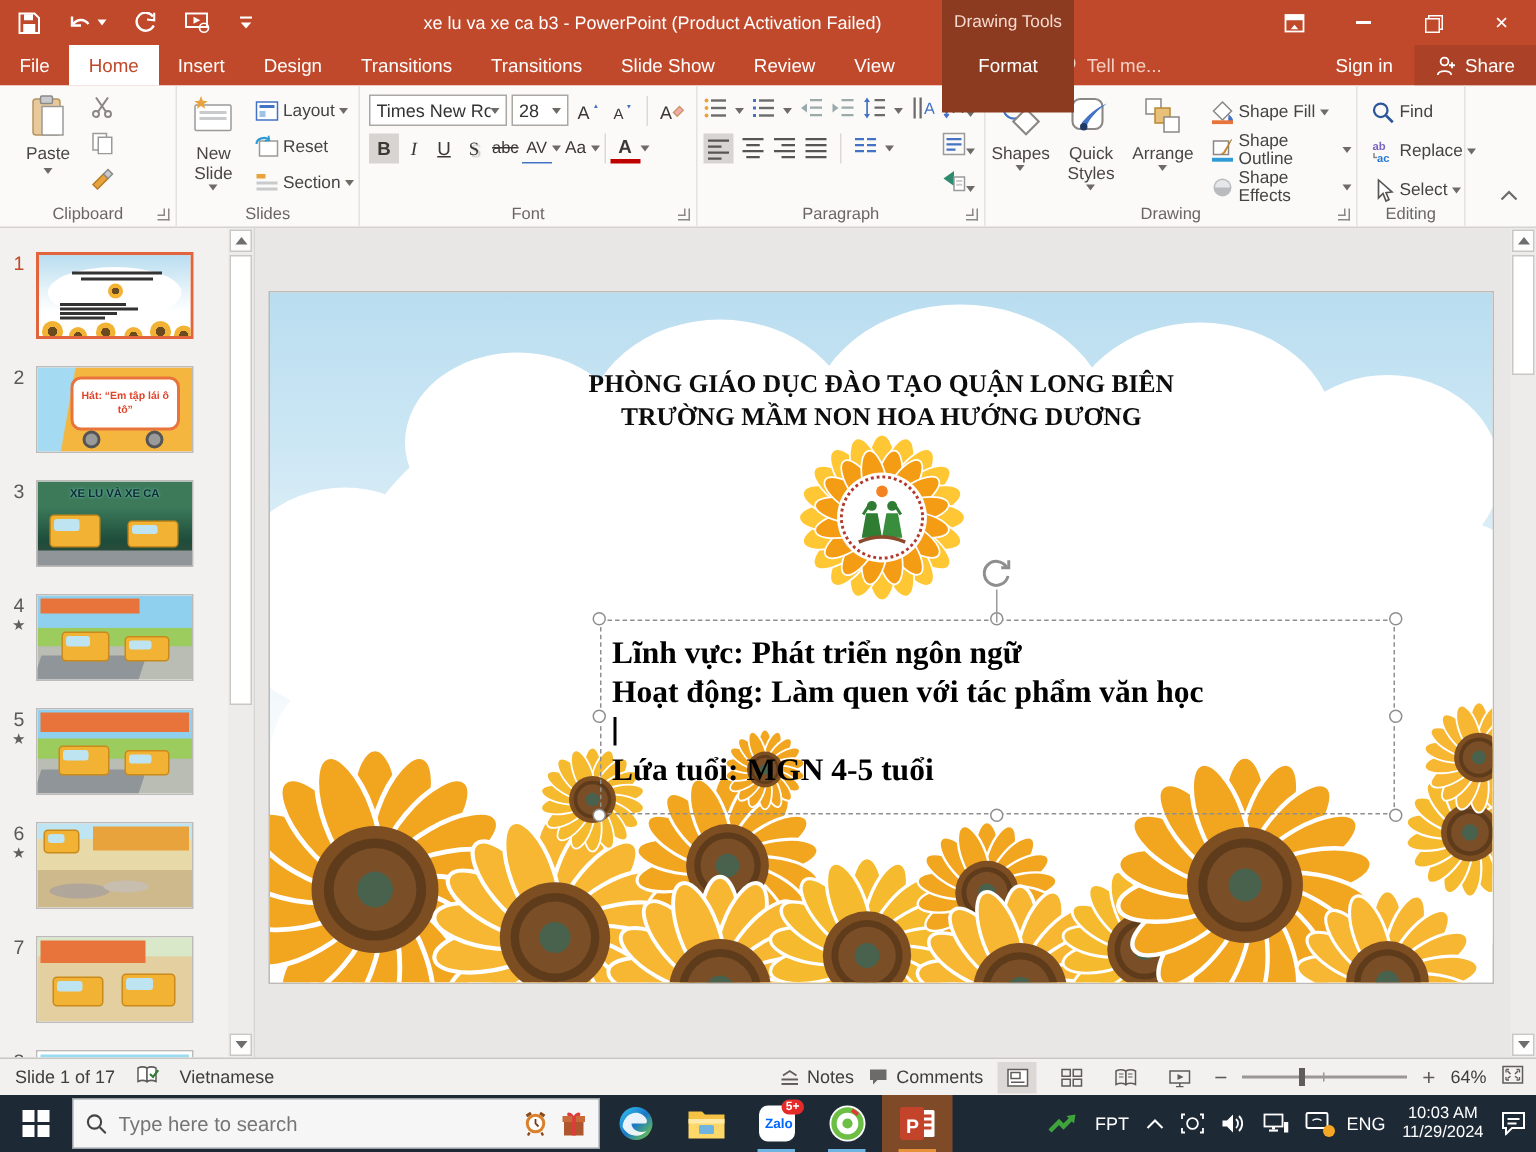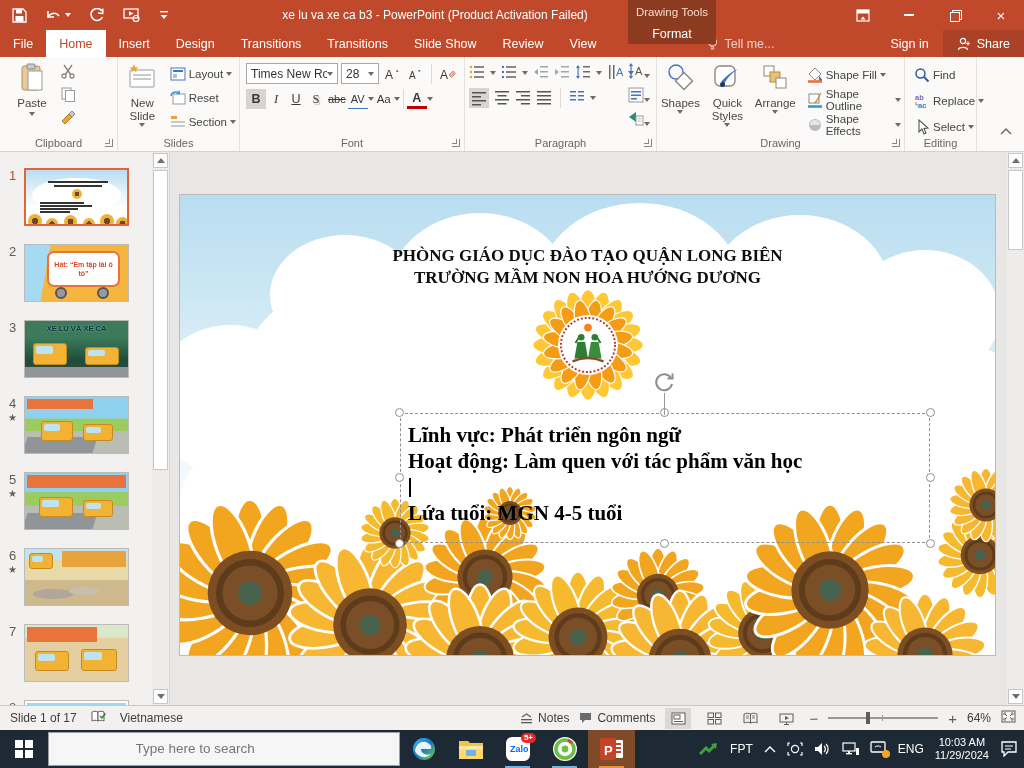--- a/index.html
+++ b/index.html
@@ -20,21 +20,21 @@
   .doc-title{position:absolute;left:235px;width:400px;top:0;height:30px;display:flex;align-items:center;justify-content:center;font-size:12px;color:#fff;white-space:nowrap;}
   .win-buttons{position:absolute;right:0;top:0;height:30px;display:flex;}
   .winbtn{width:46px;height:30px;display:flex;align-items:center;justify-content:center;color:#fff;}
   .restore-ic{position:relative;width:10px;height:10px;}
   .restore-ic::before{content:"";position:absolute;left:2px;top:0;width:8px;height:8px;border:1px solid #fff;}
   .restore-ic::after{content:"";position:absolute;left:0;top:2px;width:8px;height:8px;border:1px solid #fff;background:var(--accent);}
   .min-ic{width:10px;height:1.5px;background:#fff;}
   .close-ic{font-size:15px;line-height:1;}
 
   
-  .context-zone{position:absolute;left:628px;top:0;width:88px;height:44px;background:var(--accentDark);z-index:5;display:flex;flex-direction:column;align-items:center;}
+  .context-zone{position:absolute;left:628px;top:0;width:88px;height:75px;background:var(--accentDark);z-index:5;display:flex;flex-direction:column;align-items:center;}
   .context-zone .ctx-label{height:30px;display:flex;align-items:center;font-size:11.5px;color:#f6d9cf;}
   .context-zone .ctx-tab{height:27px;display:flex;align-items:center;font-size:12.5px;color:#fff;}
 
   
   .tabrow{position:absolute;top:30px;left:0;right:0;height:27px;background:var(--accent);display:flex;align-items:stretch;font-size:12.5px;color:#fff;}
   .tab{padding:0 13px;display:flex;align-items:center;white-space:nowrap;}
   .tab.active{background:#fff;color:var(--accent);}
   .tab-gap{width:88px;}
   .tellme{display:flex;align-items:center;gap:6px;color:#f3cfc4;padding:0 10px;}
   .tab-right{margin-left:auto;display:flex;align-items:stretch;}
@@ -125,21 +125,21 @@
   .viewbtn.sel{background:#DBD8D5;}
   .zoomtrack{position:relative;width:110px;height:2px;background:#9a9794;}
   .zoomthumb{position:absolute;left:38px;top:-5px;width:4px;height:12px;background:#5f5c59;}
   .zoomtick{position:absolute;left:54px;top:-2px;width:1px;height:6px;background:#9a9794;}
 
   
   .taskbar{position:absolute;top:730px;left:0;right:0;height:38px;background:var(--taskbarBg);display:flex;align-items:stretch;color:#fff;}
   .startbtn{width:48px;display:flex;align-items:center;justify-content:center;}
   .winlogo{display:grid;grid-template-columns:8px 8px;grid-template-rows:8px 8px;gap:1.5px;}
   .winlogo span{background:#fff;}
-  .searchbox{width:352px;background:#F6F6F6;border:1px solid #9aa0a6;display:flex;align-items:center;gap:8px;padding:0 8px;margin:2px 0;flex-direction:column;}
+  .searchbox{width:352px;background:#F6F6F6;border:1px solid #9aa0a6;display:flex;align-items:center;gap:8px;padding:0 8px;margin:2px 0;}
   .searchbox input{border:none;outline:none;background:transparent;font-size:13.5px;color:#333;flex:1;font-family:"Liberation Sans","DejaVu Sans",sans-serif;}
   .tb-app{width:47px;display:flex;align-items:center;justify-content:center;position:relative;}
   .tb-app .runbar{position:absolute;bottom:0;left:11px;right:11px;height:2.5px;background:var(--runBlue);}
   .tb-app.ppt{background:#7E4A28;}
   .tb-app.ppt .runbar{background:var(--pptOrange);}
   .badge{position:absolute;top:3px;right:5px;background:#E52A2A;color:#fff;font-size:8px;font-weight:bold;border-radius:8px;padding:1px 3px;line-height:1;}
   .tray{margin-left:auto;display:flex;align-items:center;gap:11px;padding-right:6px;font-size:12px;}
   .clock{text-align:center;font-size:11px;line-height:13px;}
 </style>
 </head>

